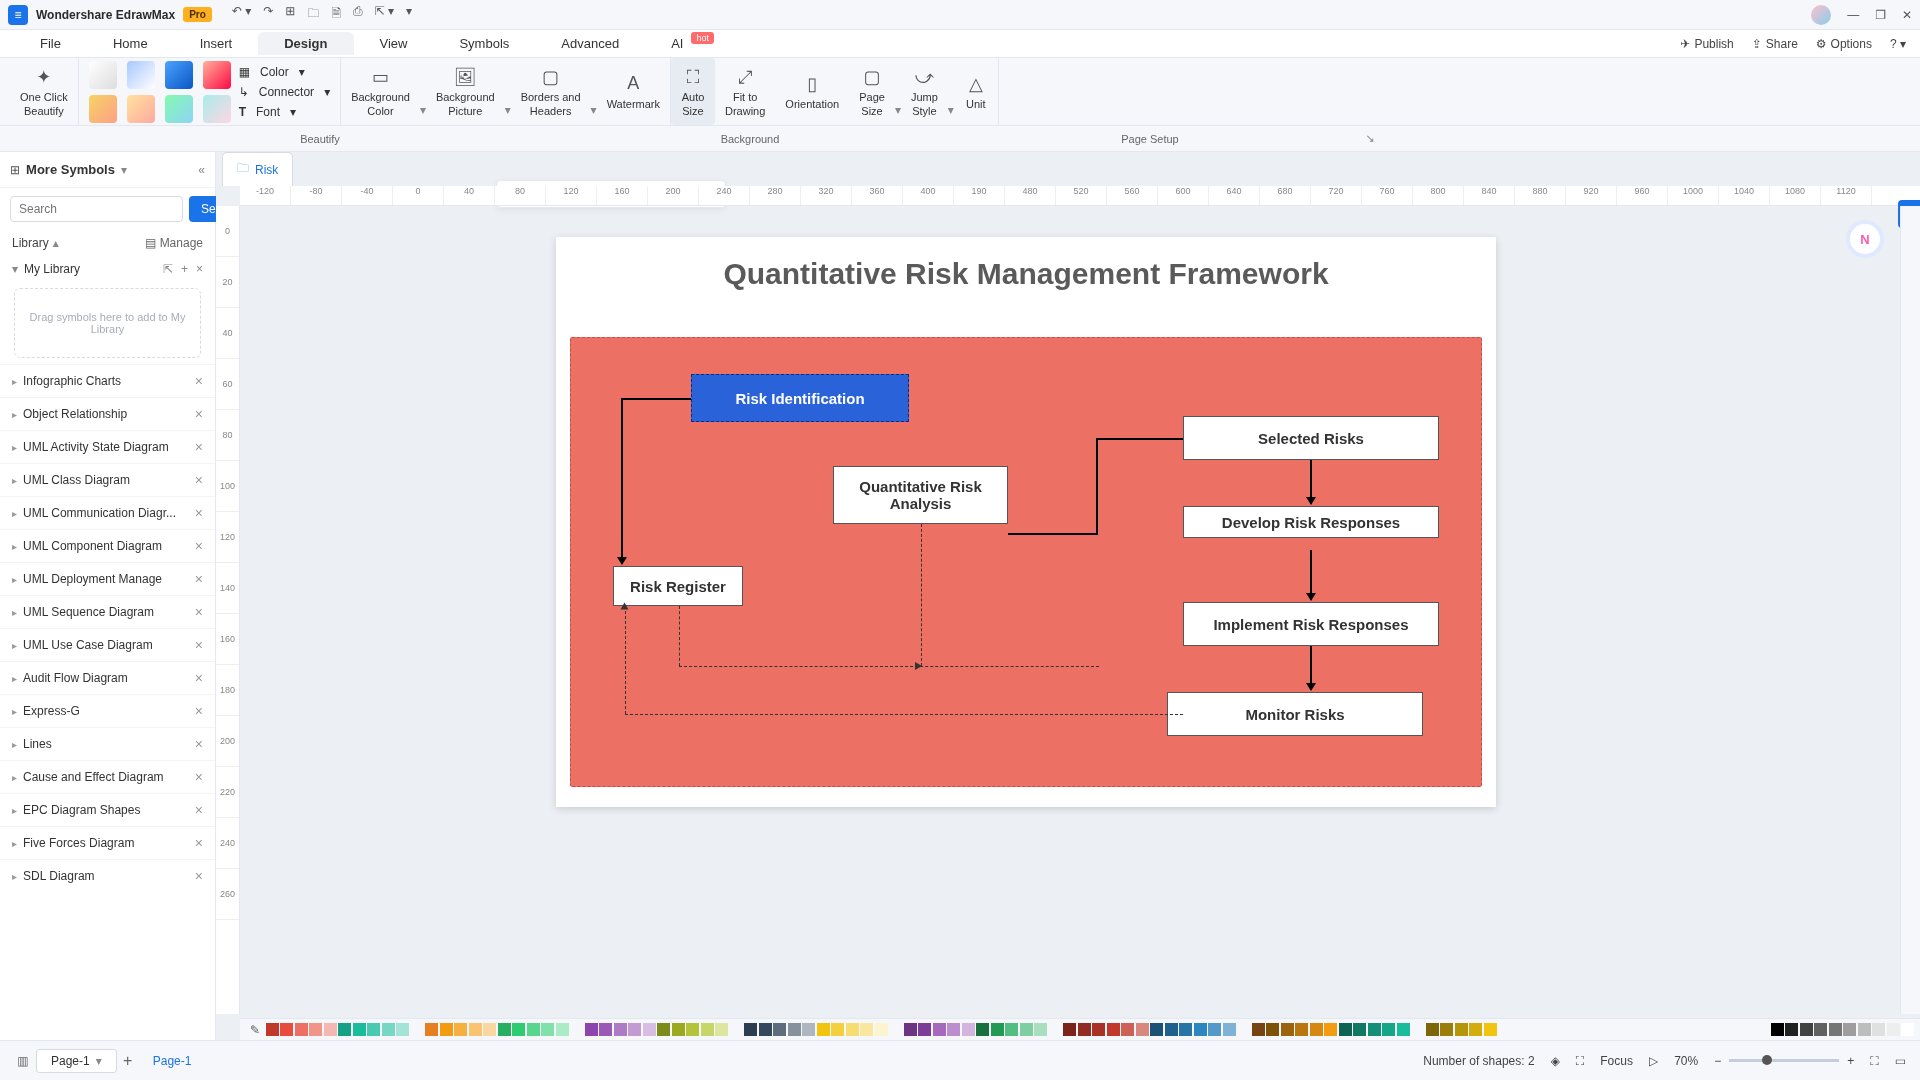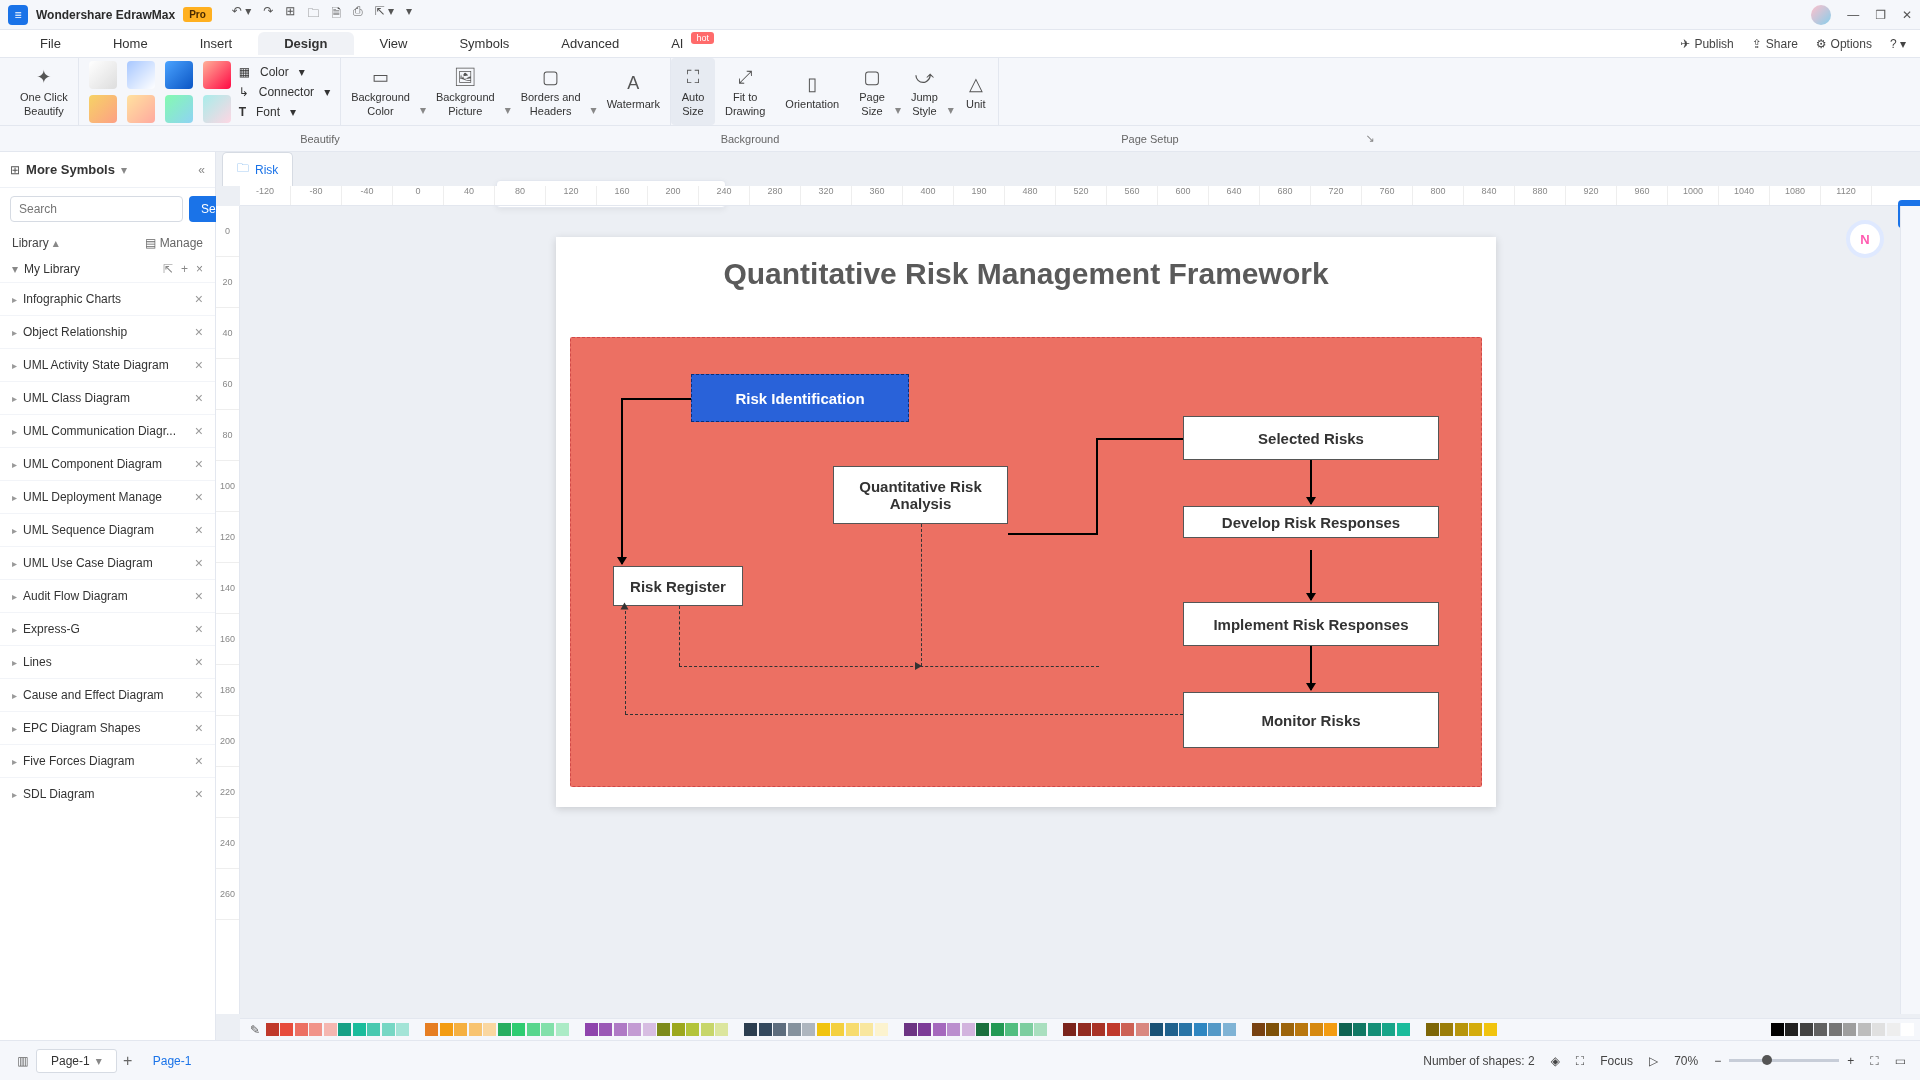--- a/index.html
+++ b/index.html
@@ -256,20 +256,23 @@
     </div>
     <div class="sb-mylib">
       <span style="color:#888;margin-right:6px">▾</span>
       <span>My Library</span>
       <span class="acts">
         <span>⇱</span>
         <span>+</span>
         <span>×</span>
       </span>
     </div>
+    <div class="sb-drop">
+        <span>Drag symbols here to add to My Library</span>
+      </div>
     <div class="sb-cats" id="sb-cats">
         <div class="sb-cat">
           <span class="chv">▸</span>
           <span>Infographic Charts</span>
           <span class="x">×</span>
         </div>
         <div class="sb-cat">
           <span class="chv">▸</span>
           <span>Object Relationship</span>
           <span class="x">×</span>
@@ -420,21 +423,21 @@
           </div>
         <div class="box" style="top:78px;left:612px;width:256px;height:44px">
             <span>Selected Risks</span>
           </div>
         <div class="box" style="top:168px;left:612px;width:256px;height:32px">
             <span>Develop Risk Responses</span>
           </div>
         <div class="box" style="top:264px;left:612px;width:256px;height:44px">
             <span>Implement Risk Responses</span>
           </div>
-        <div class="box" style="top:354px;left:612px;width:256px;height:56px">
+        <div class="box" style="top:354px;left:596px;width:256px;height:44px">
             <span>Monitor Risks</span>
           </div>
 
         <div class="line-v" style="top:60px;left:50px;height:160px"></div>
         <div class="line-h" style="top:60px;left:50px;width:70px"></div>
         <div class="arrow-v" style="top:210px;left:50px;height:16px"></div>
 
         <div class="line-h" style="top:195px;left:437px;width:90px"></div>
         <div class="line-v" style="top:100px;left:525px;height:97px"></div>
         <div class="line-h" style="top:100px;left:525px;width:87px"></div>

